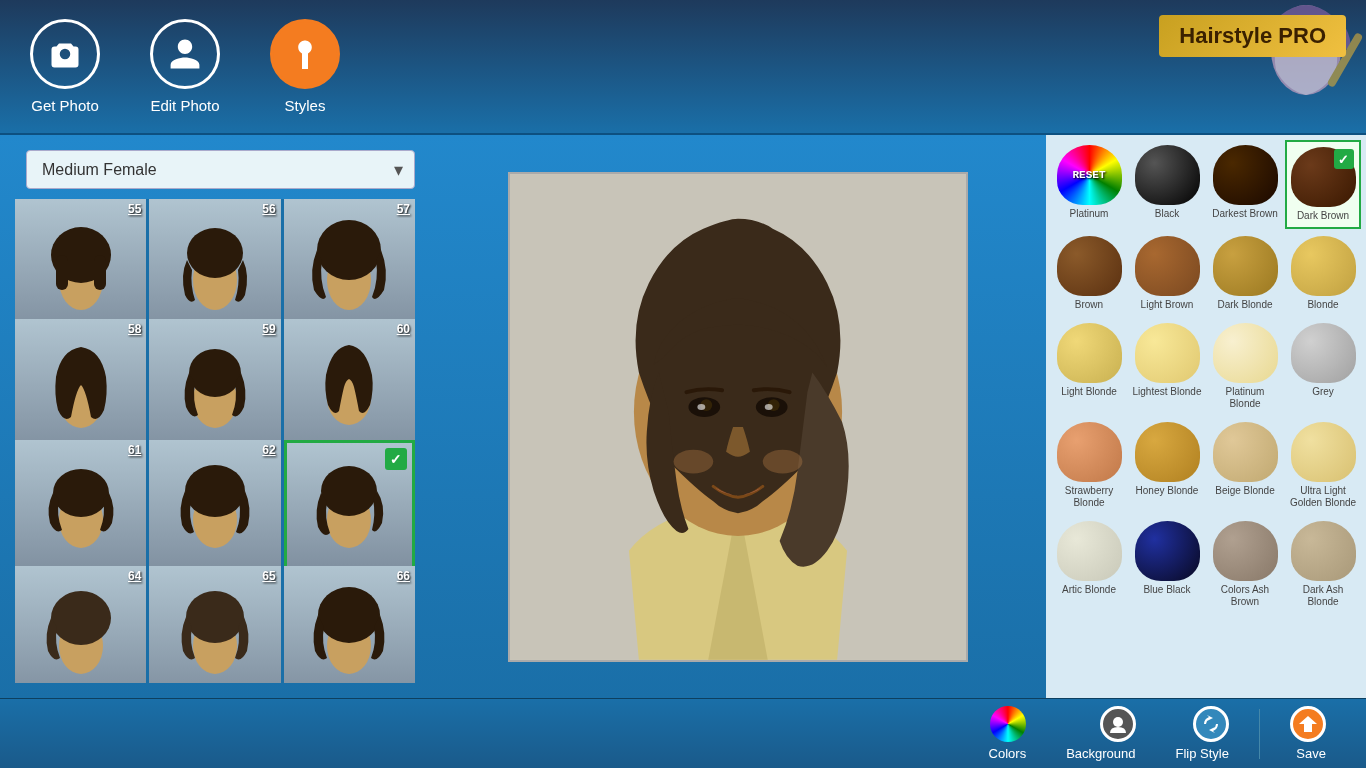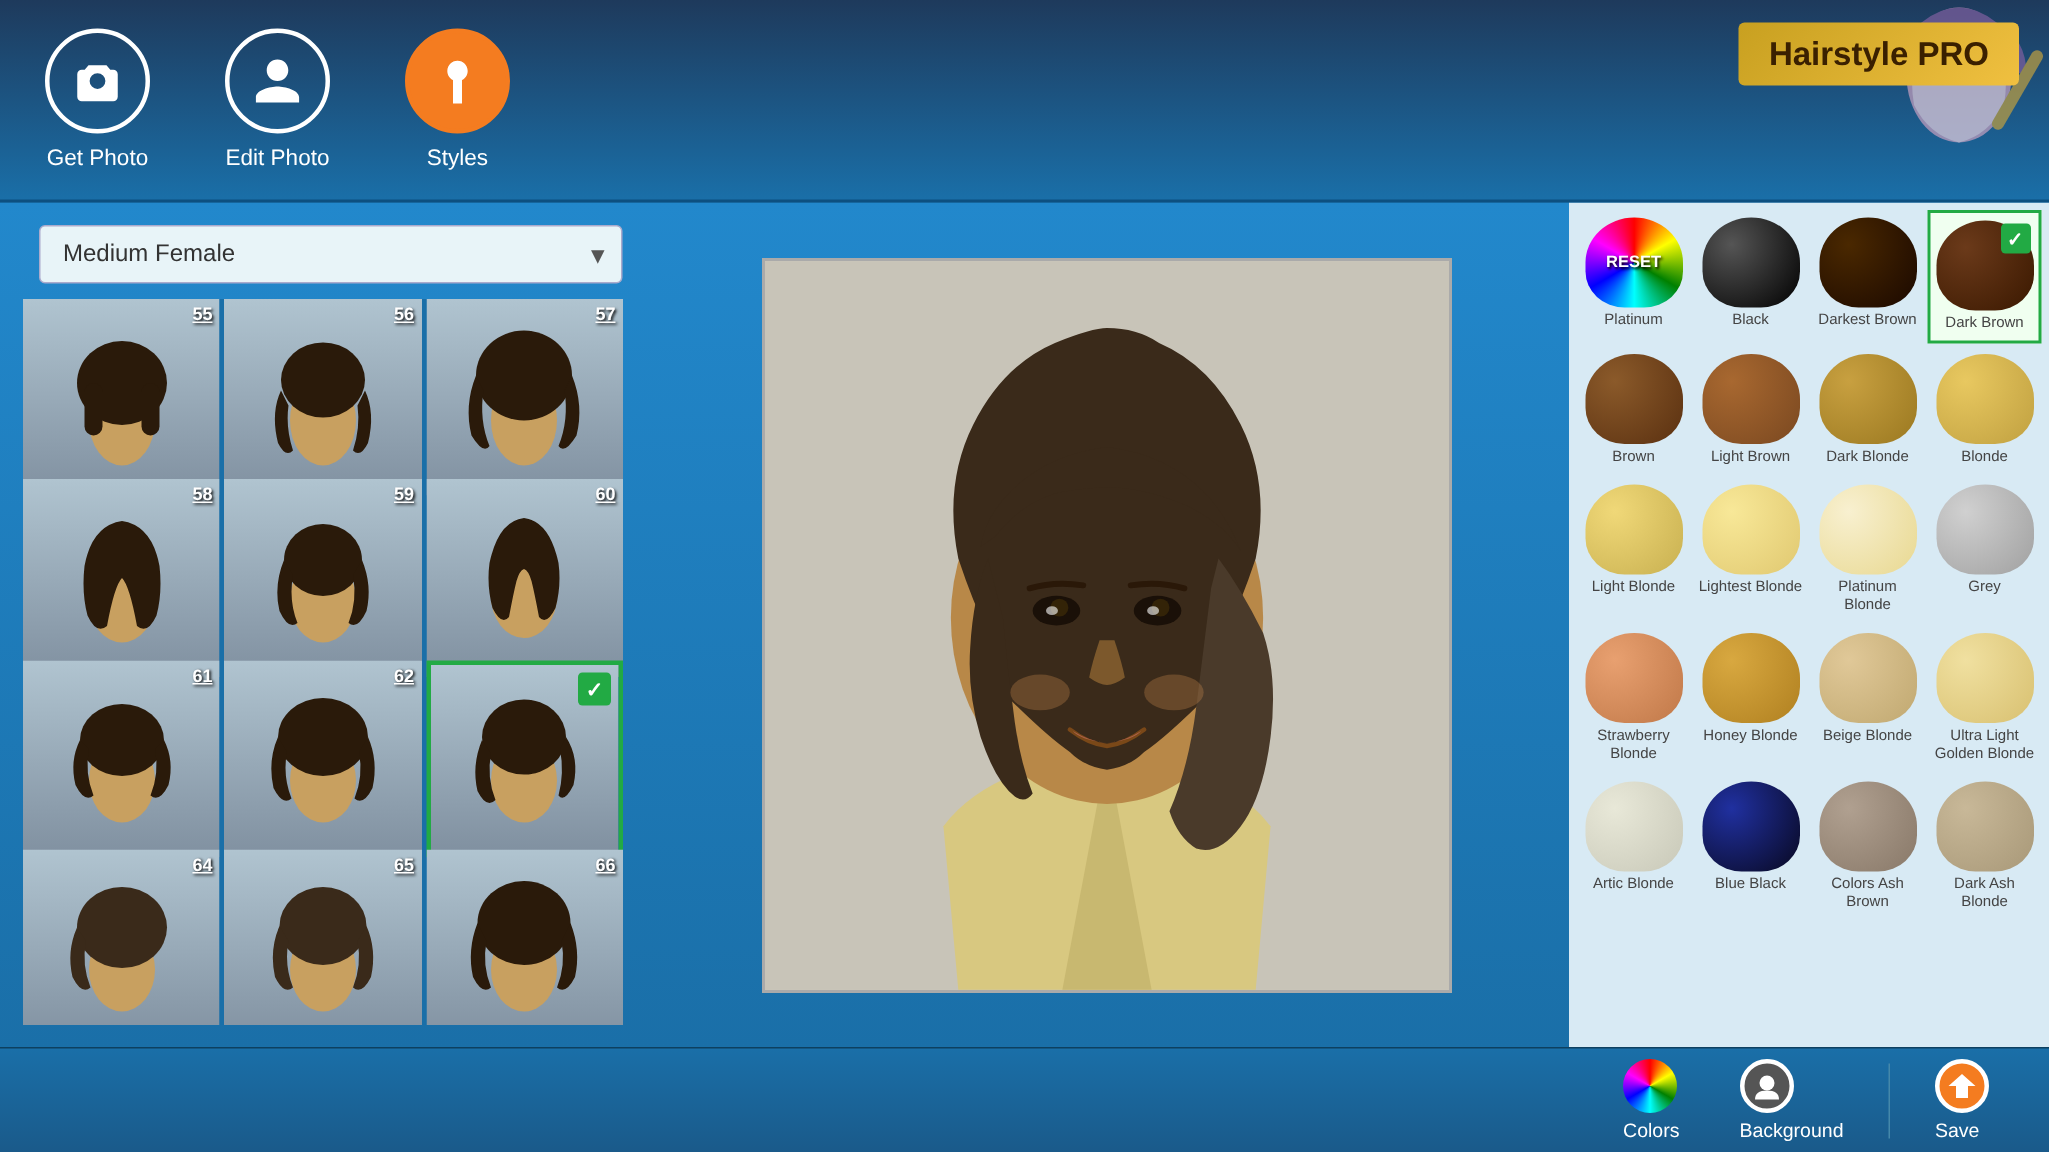--- a/index.html
+++ b/index.html
@@ -251,37 +251,38 @@
       margin-bottom: 3px;
       display: flex;
       align-items: center;
       justify-content: center;
     }
     .reset-text {
       font-size: 11px;
       font-weight: bold;
       color: white;
       text-shadow: 1px 1px 2px black;
+      font-family: Liberation Mono, monospace;
     }
 
     
     .bottom-toolbar {
       height: 70px;
       background: linear-gradient(180deg, #1a6fa8 0%, #1a5a8a 100%);
       display: flex;
       align-items: center;
       justify-content: flex-end;
       padding: 0 20px;
       gap: 0;
       border-top: 1px solid #0d4060;
     }
     .toolbar-btn {
       display: flex;
       flex-direction: column;
-      align-items: flex-start;
+      align-items: flex-end;
       justify-content: center;
       cursor: pointer;
       color: white;
       padding: 5px 20px;
       gap: 4px;
     }
     .toolbar-divider {
       width: 1px;
       height: 50px;
       background: #4488aa;
@@ -721,20 +722,31 @@
       <div class="bg-icon">
         <svg width="22" height="22" viewBox="0 0 22 22">
           <ellipse cx="11" cy="9" rx="5" ry="5" fill="white"></ellipse>
           <path d="M3 20 Q3 14 11 14 Q19 14 19 20Z" fill="white"></path>
         </svg>
       </div>
     </div>
     <span class="toolbar-label">Background</span>
   </div>
 
+  <div class="toolbar-btn">
+    <div class="toolbar-icon">
+      <div class="flip-icon">
+        <svg width="22" height="22" viewBox="0 0 22 22">
+          <path d="M4 11 Q4 6 9 4 L7 2 L13 5 L7 8 L9 6 Q6 8 6 11Z" fill="white"></path>
+          <path d="M18 11 Q18 16 13 18 L15 20 L9 17 L15 14 L13 16 Q16 14 16 11Z" fill="white"></path>
+        </svg>
+      </div>
+    </div>
+    <span class="toolbar-label">Flip Style</span>
+  </div>
 
   <div class="toolbar-divider"></div>
 
   <div class="toolbar-btn">
     <div class="toolbar-icon">
       <div class="save-icon">
         <svg width="22" height="22" viewBox="0 0 22 22">
           <path d="M11 3 L20 11 L15 11 L15 19 L7 19 L7 11 L2 11 Z" fill="white"></path>
         </svg>
       </div>

